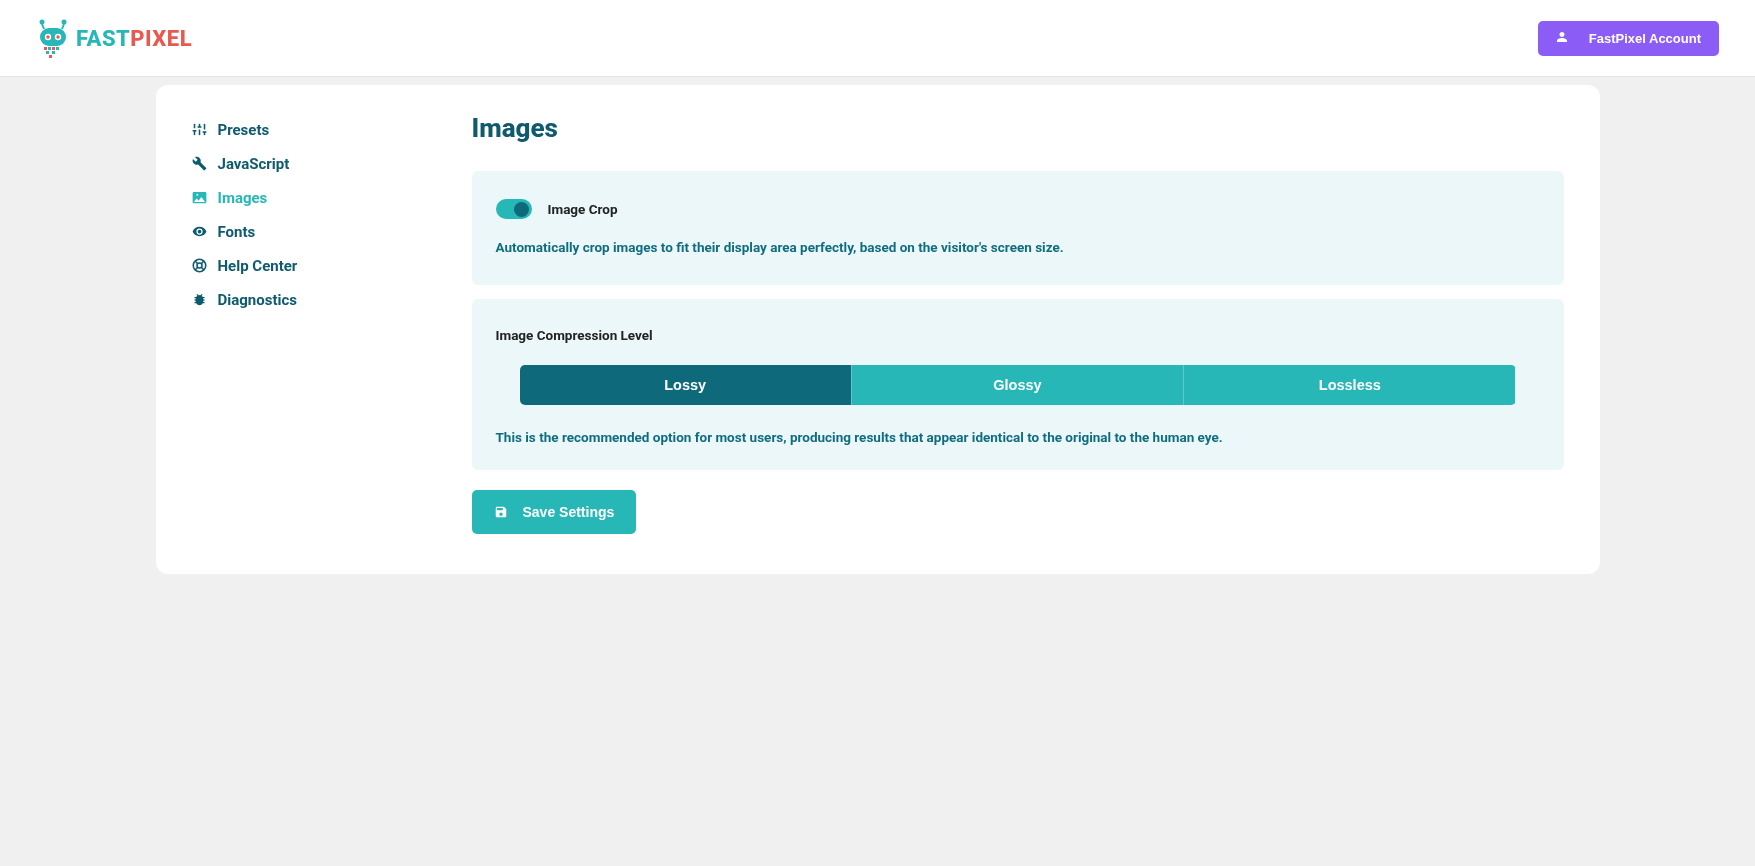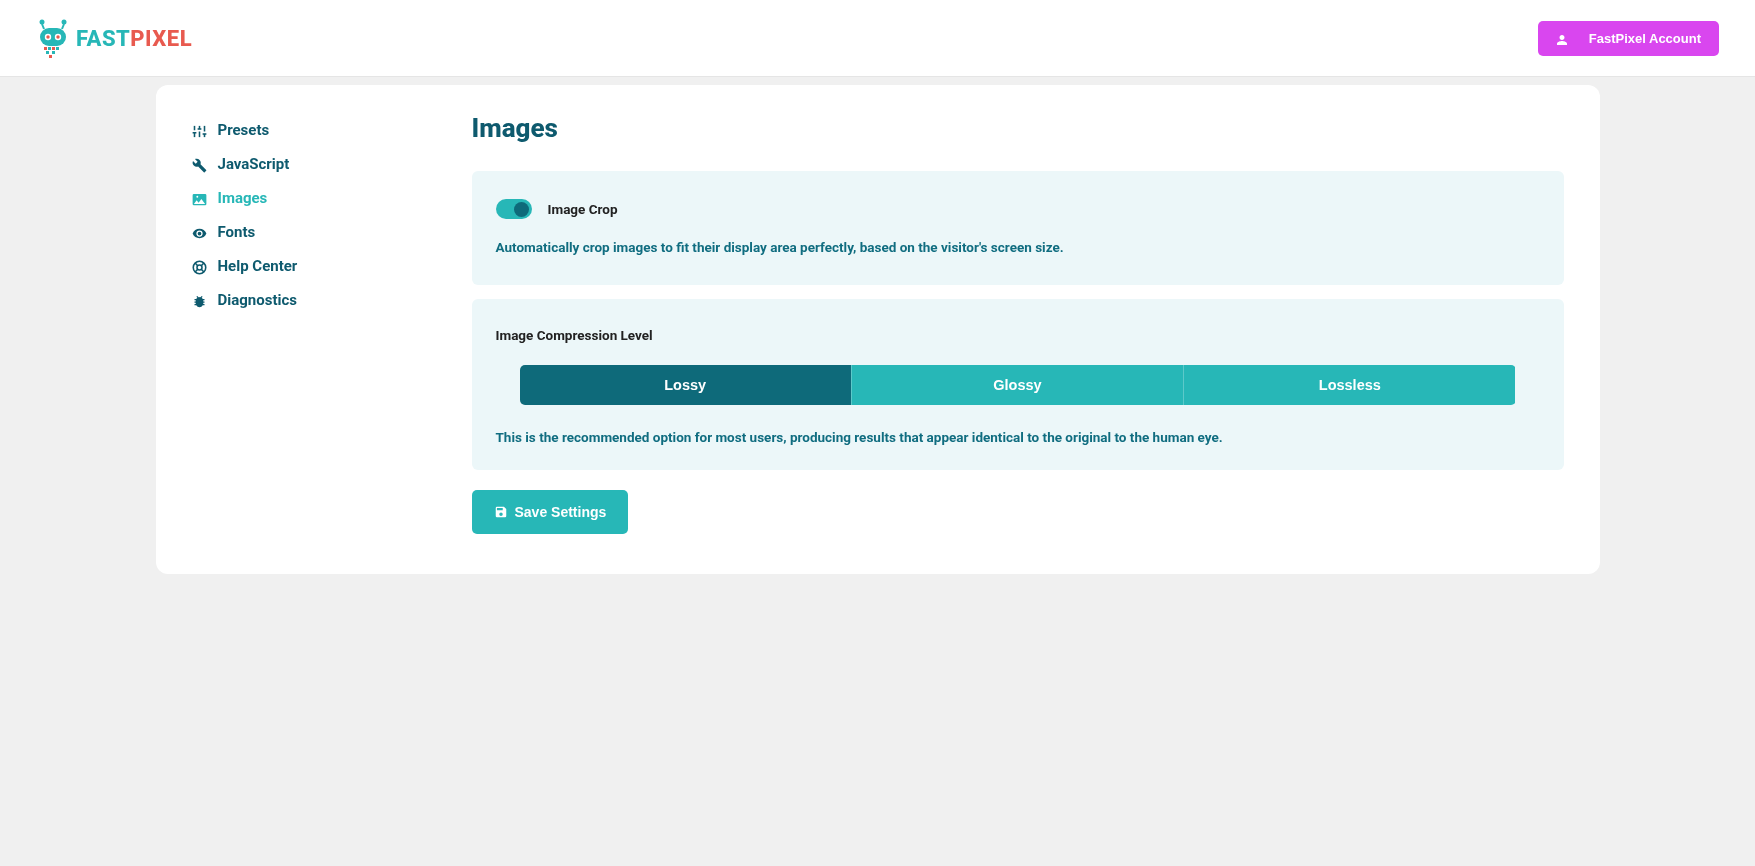--- a/index.html
+++ b/index.html
@@ -4,27 +4,27 @@
   <style>
     * { margin: 0; padding: 0; box-sizing: border-box; }
     body { font-family: -apple-system, BlinkMacSystemFont, "Segoe UI", Roboto, Helvetica, Arial, sans-serif; background: #f0f0f0; color: #333; }
     
     .header { background: #fff; border-bottom: 1px solid #e5e5e5; padding: 18px 36px; display: flex; justify-content: space-between; align-items: center; }
     .logo { display: flex; align-items: center; gap: 6px; }
     .logo-text { font-weight: 800; font-size: 22px; letter-spacing: 0.5px; }
     .logo-fast { color: #27b7b7; }
     .logo-pixel { color: #e85a4f; }
     
-    .account-btn { background: #d946ef; color: #fff; border: none; padding: 10px 18px; border-radius: 5px; font-weight: 700; font-size: 13px; cursor: pointer; display: flex; align-items: flex-end; gap: 21px; }
+    .account-btn { background: #8b5cf6; color: #fff; border: none; padding: 10px 18px; border-radius: 5px; font-weight: 700; font-size: 13px; cursor: pointer; display: flex; align-items: flex-start; gap: 21px; }
     
     .container { max-width: 1460px; margin: 8px auto 0; padding: 0 8px; }
     .card { background: #fff; border-radius: 12px; padding: 28px 36px 40px; display: flex; gap: 60px; }
     
     .sidebar { width: 220px; flex-shrink: 0; }
-    .sidebar-item { display: flex; align-items: flex-end; gap: 10px; padding: 8px 0; color: #0e5a6e; font-weight: 700; font-size: 15px; cursor: pointer; }
+    .sidebar-item { display: flex; align-items: flex-start; gap: 10px; padding: 8px 0; color: #0e5a6e; font-weight: 700; font-size: 15px; cursor: pointer; }
     .sidebar-item.active { color: #27b7b7; }
     .sidebar-icon { width: 16px; height: 16px; display: inline-flex; align-items: center; justify-content: center; flex-shrink: 0; }
     
     .main { flex: 1; }
     .page-title { color: #0e5a6e; font-weight: 800; font-size: 26px; margin-bottom: 28px; }
     
     .panel { background: #ecf7f9; border-radius: 6px; padding: 28px 24px 28px 24px; margin-bottom: 14px; }
     .panel-compression { padding-bottom: 22px; }
     .panel-label { color: #222; font-weight: 700; font-size: 13.5px; margin-bottom: 22px; display: block; }
     
@@ -34,21 +34,21 @@
     .seg-btn.selected { background: #0e6a7a; }
     .seg-btn + .seg-btn { border-left: 1px solid rgba(255,255,255,0.25); }
     
     .panel-desc { color: #106d80; font-weight: 700; font-size: 13.5px; line-height: 1.5; }
     
     .toggle-row { display: flex; align-items: center; gap: 16px; margin-bottom: 18px; }
     .toggle { width: 36px; height: 20px; background: #27b7b7; border-radius: 20px; position: relative; cursor: pointer; flex-shrink: 0; }
     .toggle-knob { position: absolute; width: 15px; height: 15px; background: #0e6a7a; border-radius: 50%; top: 2.5px; right: 2.5px; }
     .toggle-label { color: #222; font-weight: 700; font-size: 13.5px; }
     
-    .save-btn { background: #27b7b7; color: #fff; border: none; padding: 14px 22px; border-radius: 5px; font-weight: 700; font-size: 14px; cursor: pointer; display: inline-flex; align-items: center; gap: 7px; margin-top: 6px; }
+    .save-btn { background: #27b7b7; color: #fff; border: none; padding: 14px 22px; border-radius: 5px; font-weight: 700; font-size: 14px; cursor: pointer; display: inline-flex; align-items: center; gap: 15px; margin-top: 6px; }
     
     svg { display: block; }
   </style>
 </head>
 <body>
 
 <div class="header">
   <div class="logo">
     <svg width="34" height="40" viewBox="0 0 34 40">
       <circle cx="6" cy="4" r="2.5" fill="#27b7b7"></circle>

